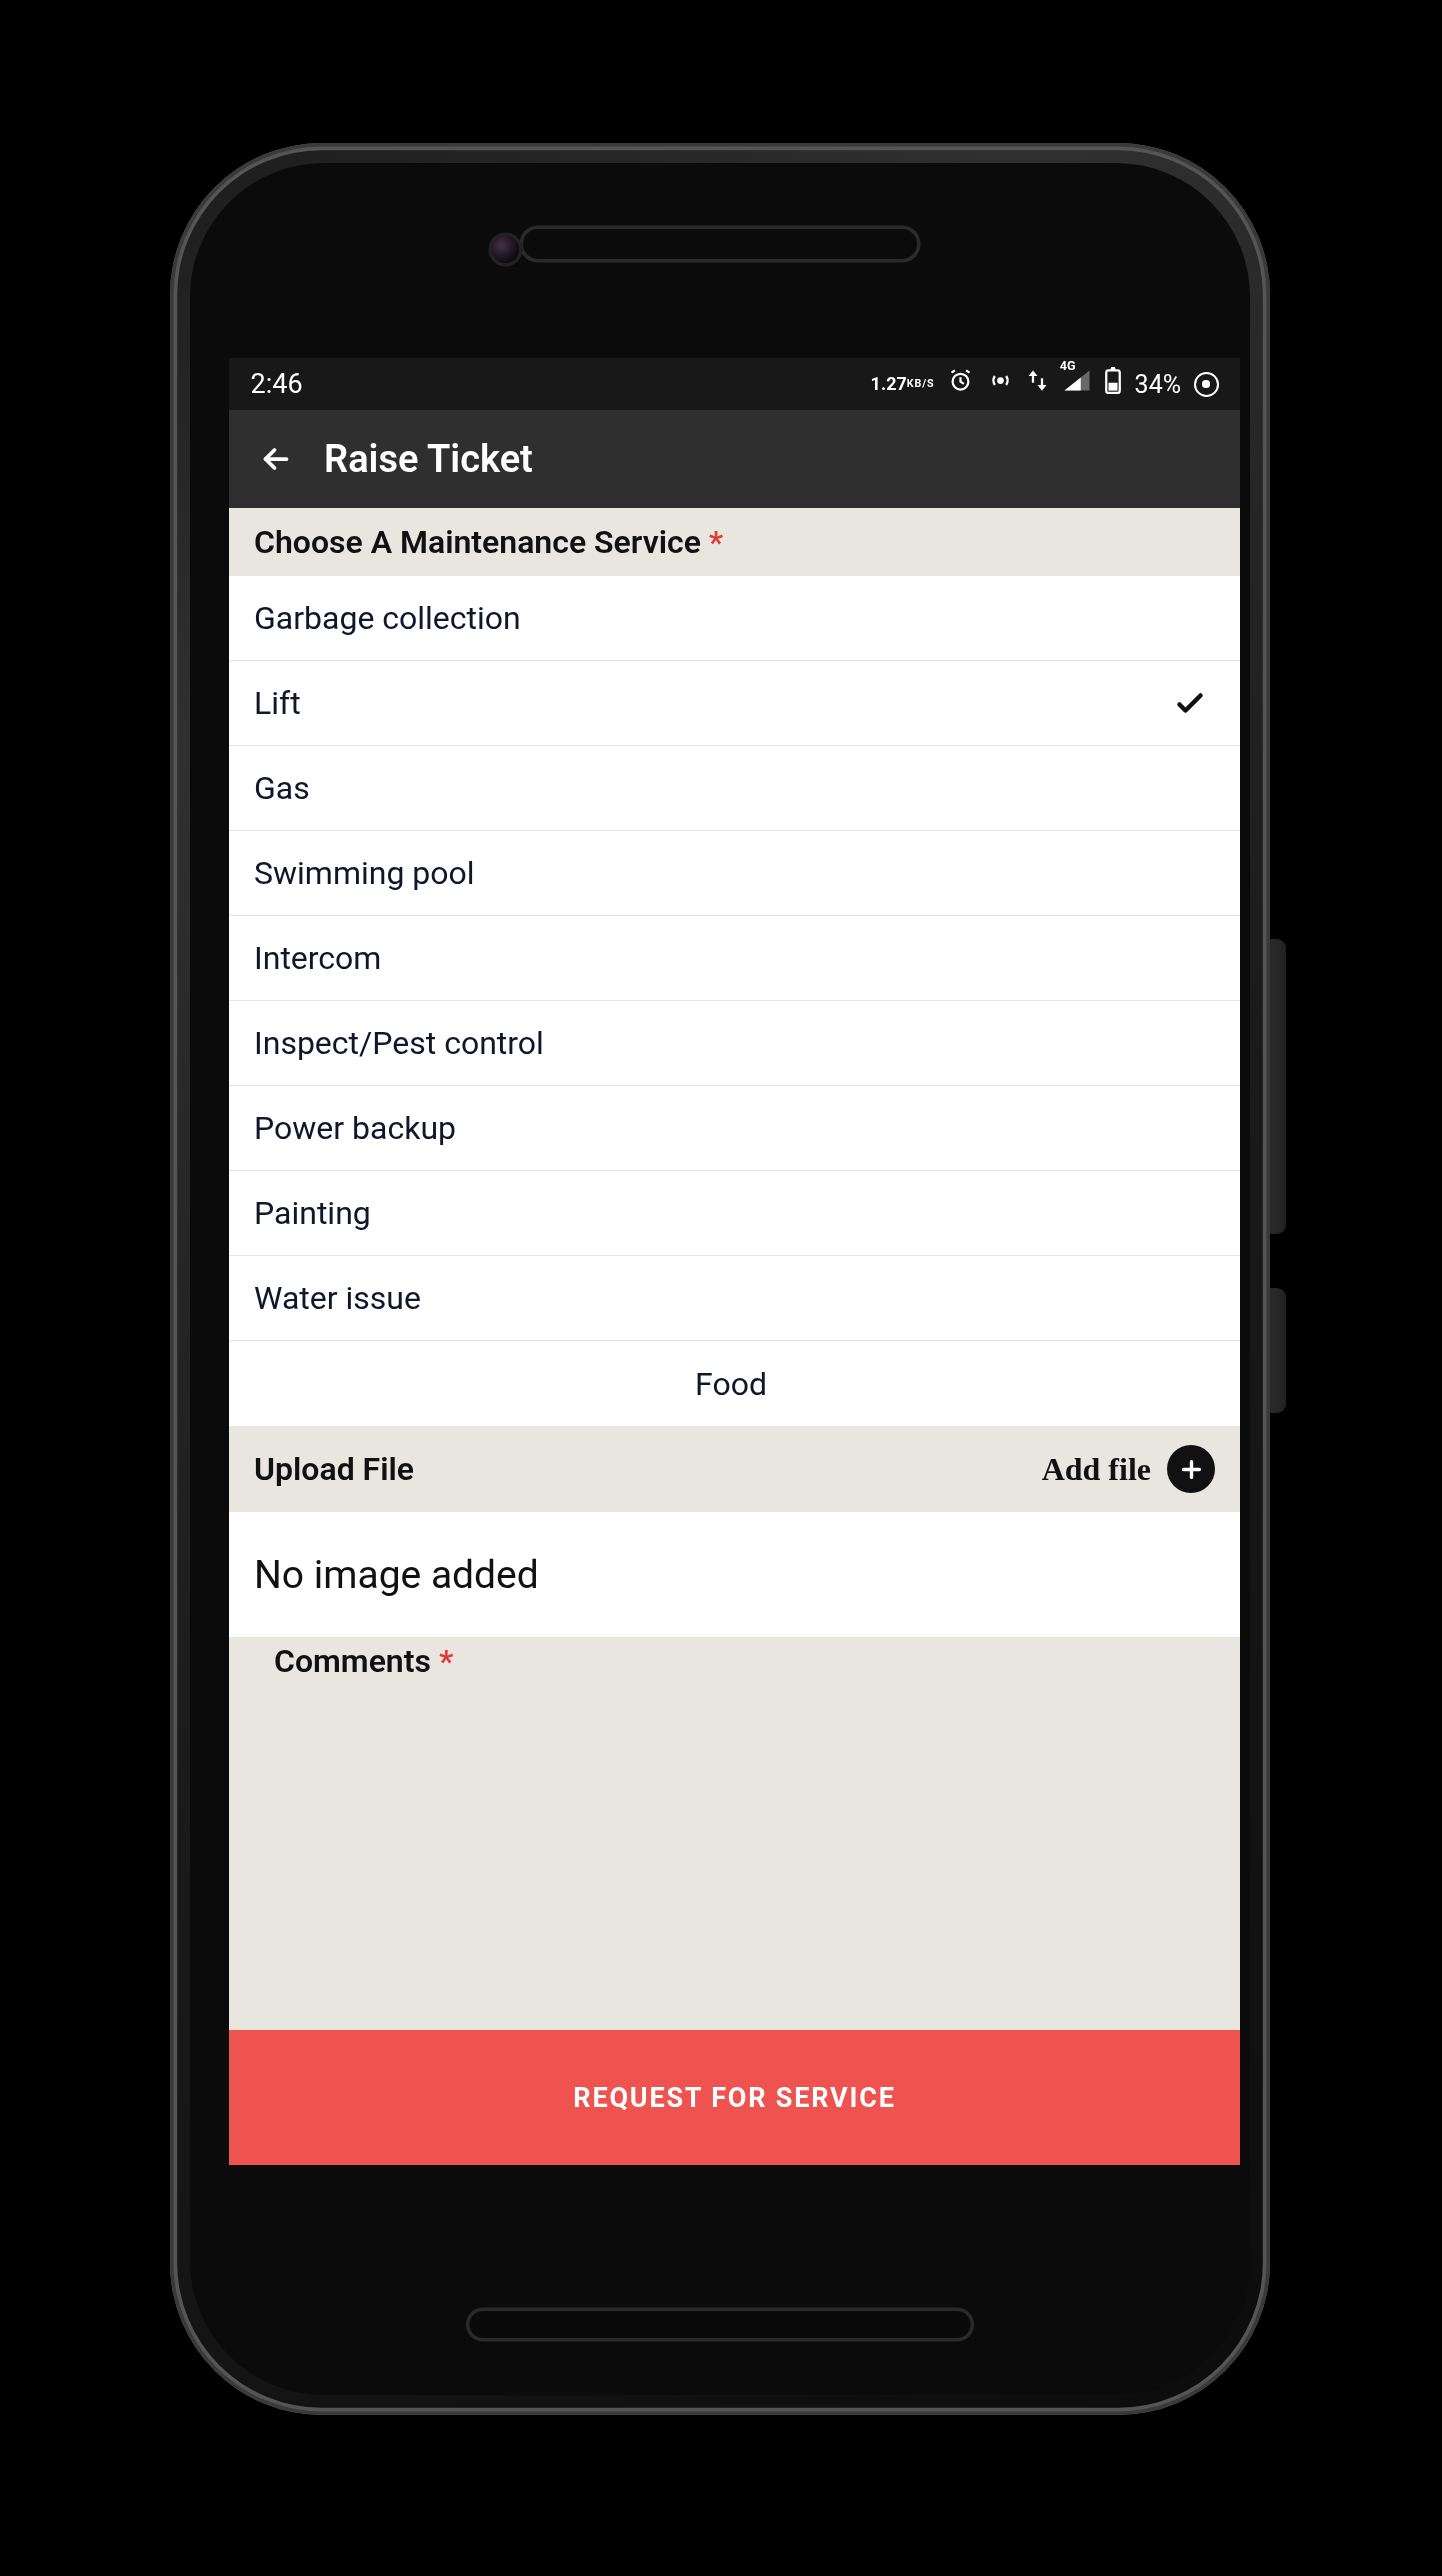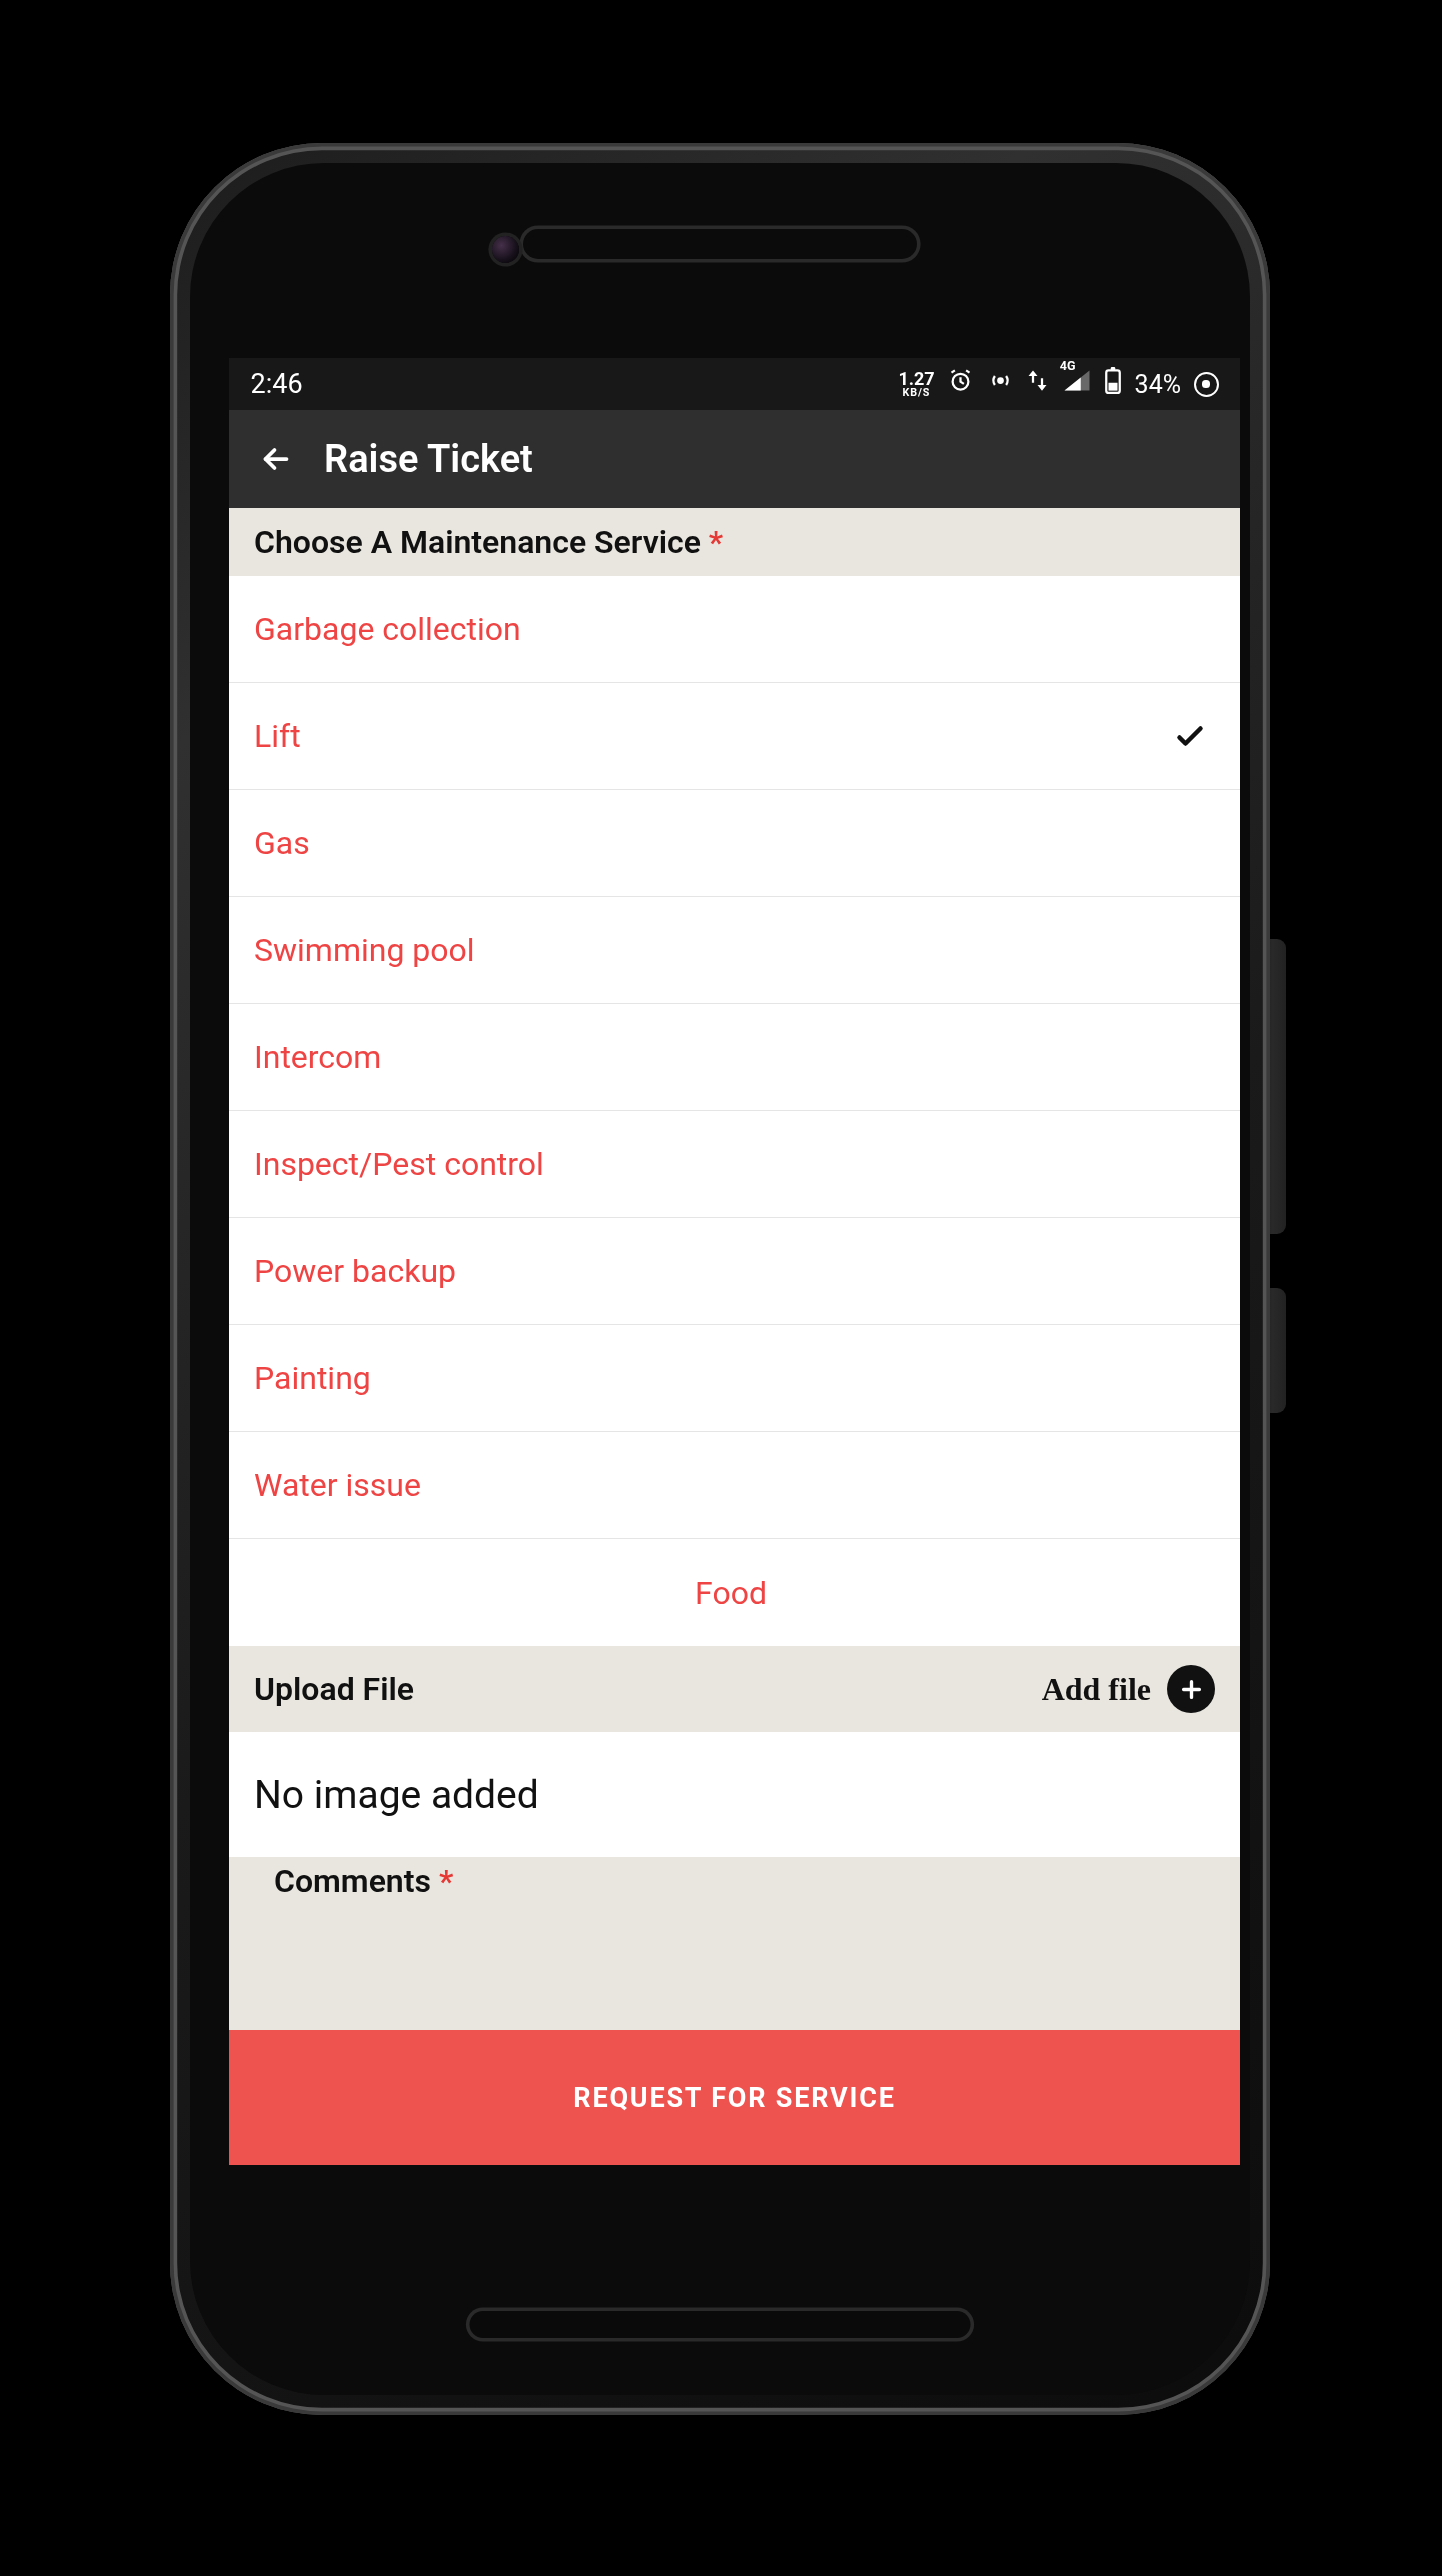--- a/index.html
+++ b/index.html
@@ -59,21 +59,21 @@
 .statusbar {
   position: relative;
   height: 52px;
   background: #181818;
   color: #fff;
   display: flex; align-items: center; justify-content: space-between;
   padding: 0 21.5px 0 21.5px;
   font-size: 27px; font-weight: 400;
 }
 .statusbar .right { display: flex; align-items: center; gap: 12.5px; }
-.nets { display: flex; flex-direction: column; align-items: center; line-height: 1; font-weight: 700; }
+.nets { display: flex; flex-direction: row; align-items: center; line-height: 1; font-weight: 700; }
 .nets .top { font-size: 18px; }
 .nets .btm { font-size: 10.7px; letter-spacing: 0.9px; }
 .ico { display: inline-block; }
 .battery-pct { font-size: 25px; }
 .dot-ring {
   width: 25px; height: 25px; border: 2.7px solid #fff; border-radius: 50%;
   display: inline-flex; align-items: center; justify-content: center;
   box-sizing: border-box;
 }
 .dot-ring .dot { width: 7.2px; height: 7.2px; background: #fff; border-radius: 50%; }
@@ -95,23 +95,23 @@
   padding: 15px 25px;
   font-size: 32px; font-weight: 600; color: #111;
 }
 .req { color: #e53935; }
 
 
 .list { background: #fff; }
 .list .item {
   display: flex; align-items: center; justify-content: space-between;
   padding: 0 32px 0 25px;
-  height: 107px;
+  height: 85px;
   border-bottom: 0.9px solid #e5e5e5;
-  font-size: 32px; color: #ef4444;
+  font-size: 32px; color: #0f172a;
 }
 .list .item:last-child { border-bottom: none; justify-content: center; }
 .list .label { font-weight: 400; }
 .check { width: 36px; height: 36px; }
 
 
 .upload {
   background: #e8e6df;
   display: flex; align-items: center; justify-content: space-between;
   padding: 0 25px;

